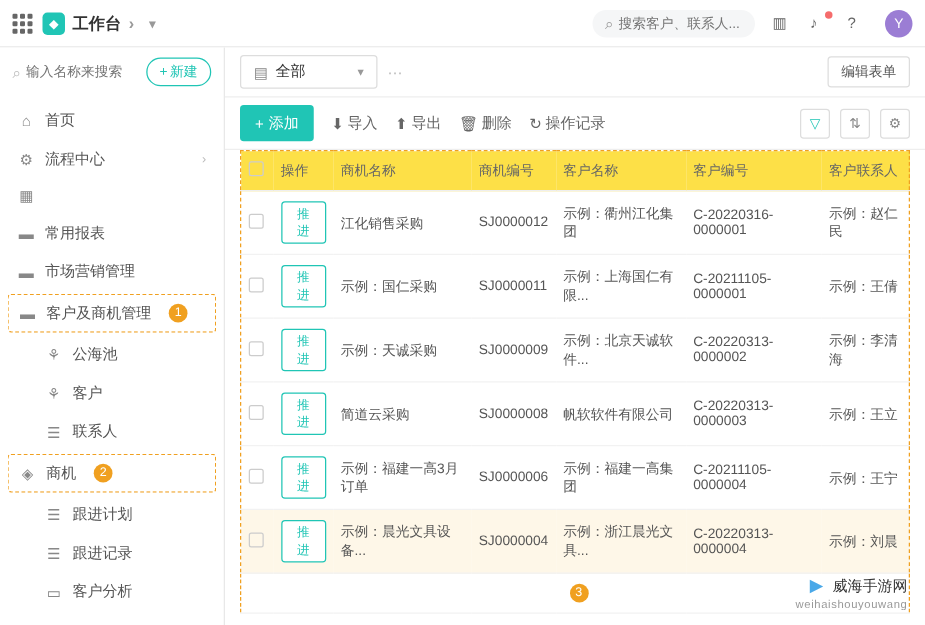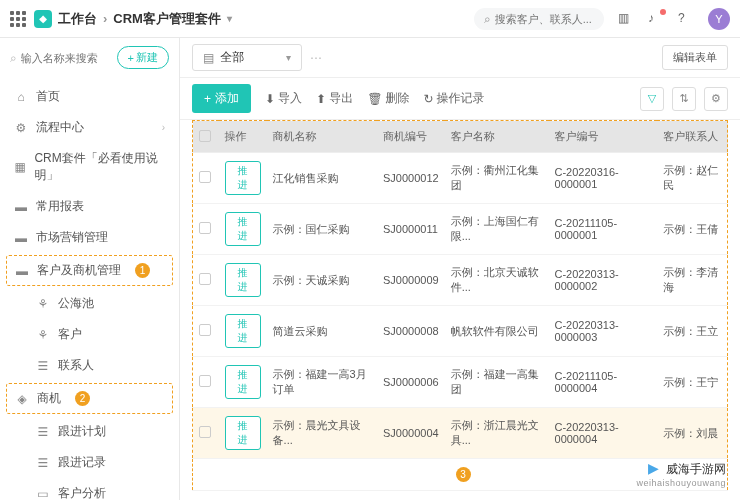--- a/index.html
+++ b/index.html
@@ -45,21 +45,21 @@
 .action-row { height: 42px; display: flex; align-items: center; padding: 0 12px; gap: 14px; border-bottom: 1px solid #eee; }
 .btn-add { background: #20c5b5; color: #fff; border: none; border-radius: 3px; padding: 6px 12px; font-size: 12px; display: flex; align-items: center; gap: 4px; cursor: pointer; }
 .action-link { color: #666; font-size: 12px; display: flex; align-items: center; gap: 3px; cursor: pointer; }
 .action-right { margin-left: auto; display: flex; gap: 8px; }
 .icon-btn { width: 24px; height: 24px; border: 1px solid #ddd; border-radius: 3px; display: flex; align-items: center; justify-content: center; color: #20c5b5; font-size: 11px; cursor: pointer; }
 .icon-btn.gray { color: #888; }
 
 
 .table-wrap { flex: 1; overflow: auto; padding: 0 12px 12px; }
 .data-table { width: 100%; border: 1px dashed #f0a020; border-collapse: collapse; font-size: 11px; }
-.data-table th { background: #e5e5e5; padding: 8px 6px; text-align: left; font-weight: normal; color: #666; border-bottom: 1px solid #eee; }
+.data-table th { background: #fde047; padding: 8px 6px; text-align: left; font-weight: normal; color: #666; border-bottom: 1px solid #eee; }
 .data-table td { padding: 8px 6px; border-bottom: 1px solid #f2f2f2; color: #555; vertical-align: middle; }
 .data-table tr.selected td { background: #fef7e8; }
 .chk { width: 12px; height: 12px; border: 1px solid #ccc; border-radius: 2px; display: inline-block; }
 .btn-push { border: 1px solid #20c5b5; color: #20c5b5; background: #fff; border-radius: 3px; padding: 2px 8px; font-size: 10px; cursor: pointer; }
 .cell-link { color: #4a8ed8; }
 .table-badge { text-align: center; padding: 6px 0; }
 .table-badge .badge-num { background: #f0a020; }
 
 
 .watermark { position: absolute; bottom: 12px; right: 14px; text-align: right; font-size: 12px; color: #333; }
@@ -78,21 +78,20 @@
       <span></span>
       <span></span>
       <span></span>
       <span></span>
       <span></span>
     </div>
   <div class="logo">◆</div>
   <div class="breadcrumb">
     <span>工作台</span>
     <span class="sep">›</span>
-    <span>CRM客户管理套件</span>
     <span class="chev">▾</span>
   </div>
   <div class="topbar-right">
     <div class="search-global">
       <span style="color:#999;margin-right:4px">⌕</span>
       <input placeholder="搜索客户、联系人..." style="">
     </div>
     <div class="top-icon">▥</div>
     <div class="top-icon red-dot">♪</div>
     <div class="top-icon">?</div>
@@ -117,21 +116,20 @@
           <span class="icon">⌂</span>
           <span>首页</span>
         </div>
         <div class="menu-item">
           <span class="icon">⚙</span>
           <span>流程中心</span>
           <span class="expand">›</span>
         </div>
         <div class="menu-item">
           <span class="icon">▦</span>
-          <span>CRM套件「必看使用说明」</span>
         </div>
         <div class="menu-item">
           <span class="icon">▬</span>
           <span>常用报表</span>
         </div>
         <div class="menu-item">
           <span class="icon">▬</span>
           <span>市场营销管理</span>
         </div>
         <div class="menu-item highlight">

